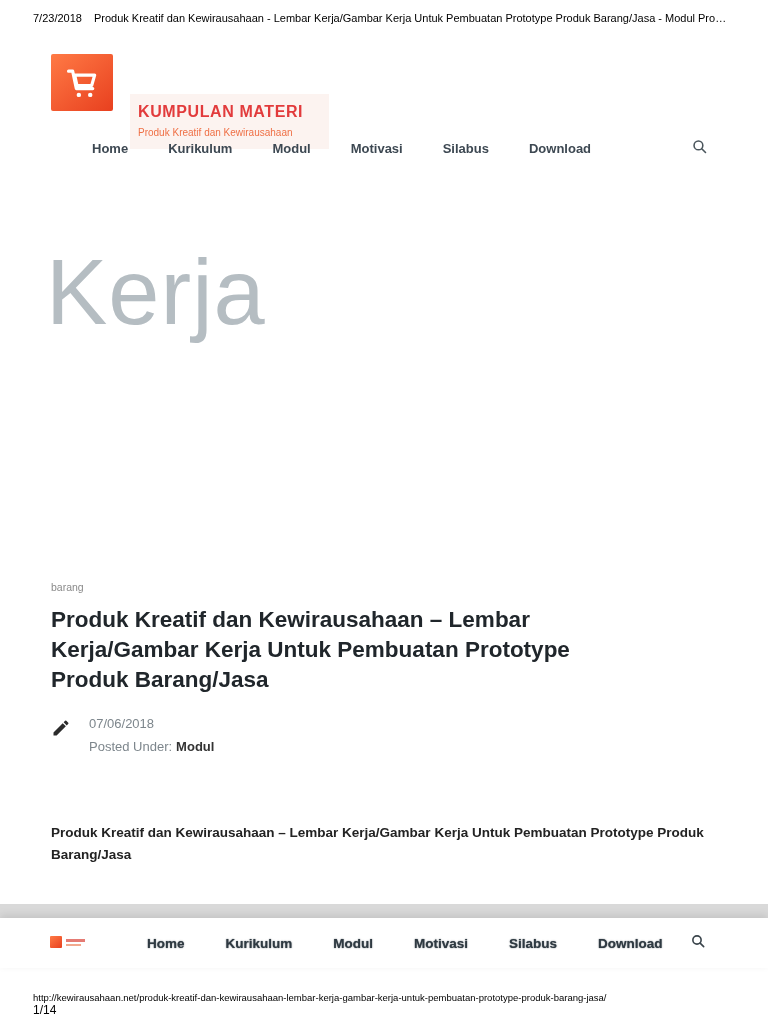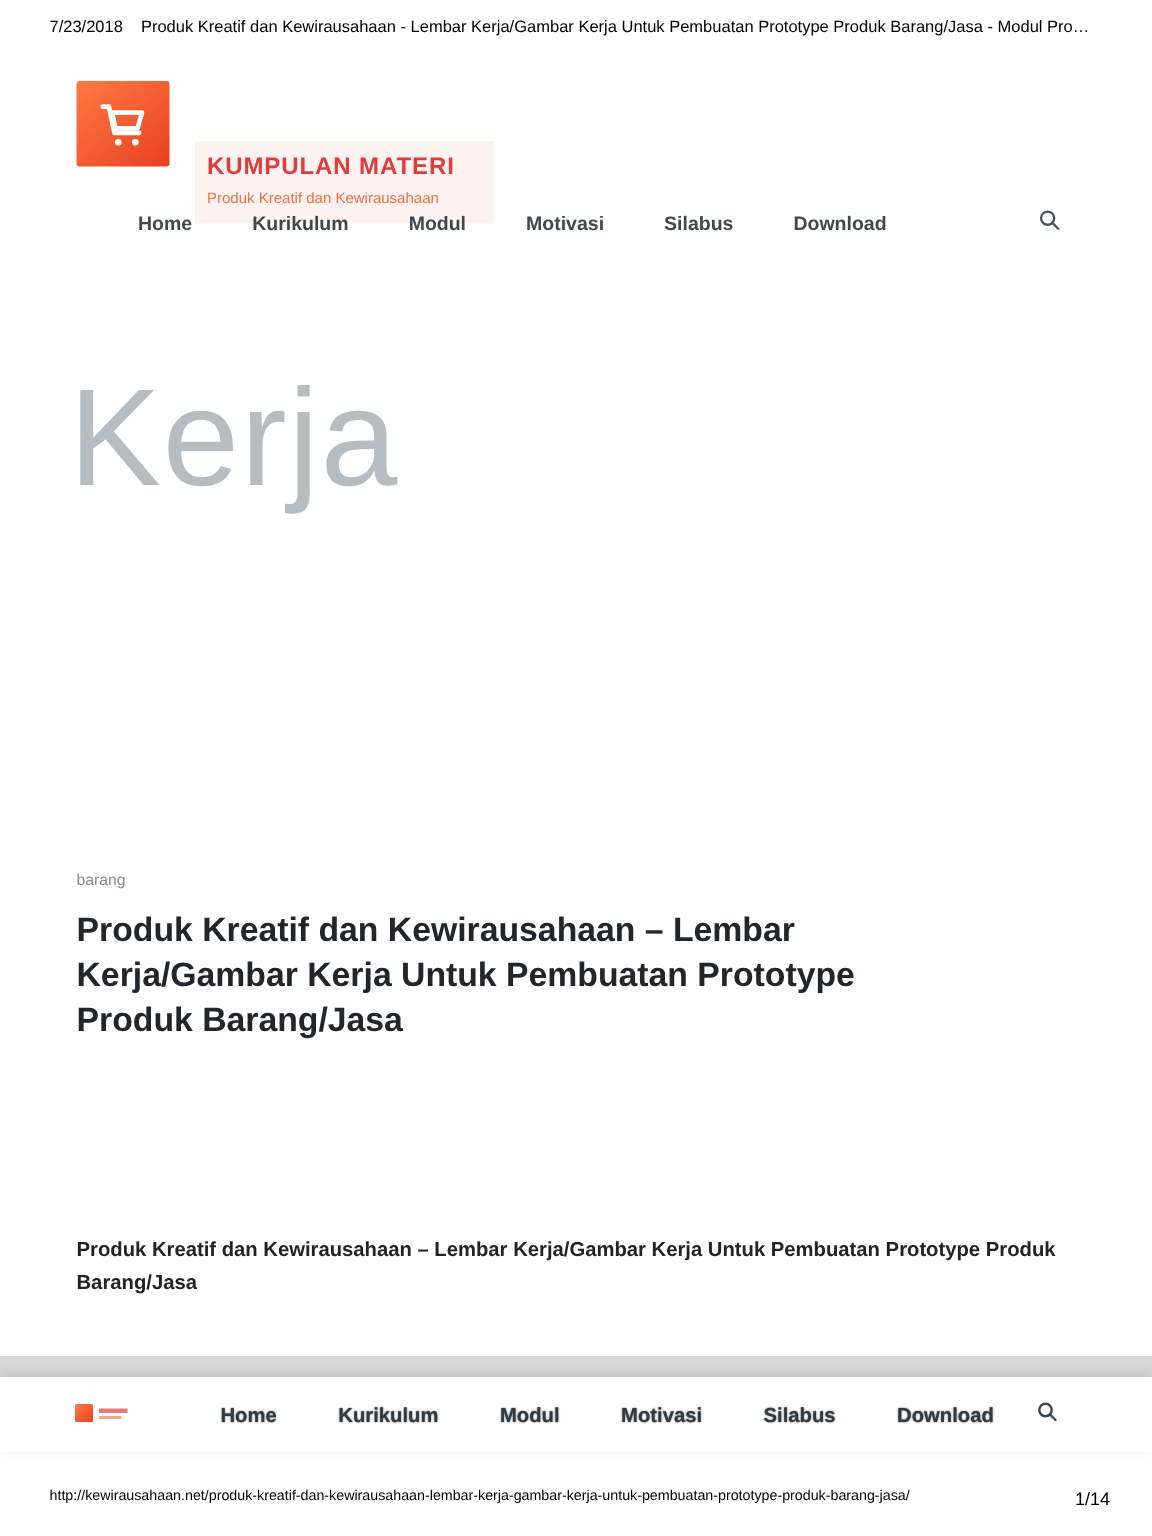--- a/index.html
+++ b/index.html
@@ -6,21 +6,21 @@
   html,body { background:#fff; }
   body { font-family:"Liberation Sans", sans-serif; color:#222; }
 
   .page { position:relative; width:768px; height:1024px; margin:0 auto; background:#fff; overflow:hidden;padding-left:40px; }
 
   
   .print-header { position:absolute; top:12px; left:33px; right:28px; display:flex; align-items:flex-start; font-size:11px; color:#000; }
   .ph-date { flex:0 0 auto; }
   .ph-title { flex:1 1 auto; text-align:center; white-space:nowrap; overflow:hidden; text-overflow:ellipsis; padding:0 12px; }
 
-  .print-footer { position:absolute; top:992px; left:33px; right:28px; display:flex; justify-content:space-between; align-items:flex-start; font-size:9.5px; color:#000; }
+  .print-footer { position:absolute; top:992px; left:33px; right:28px; display:flex; justify-content:space-between; align-items:flex-start; font-size:9.5px; color:#000;flex-direction:column; }
   .pf-page { font-size:12px; }
 
   
   .logo { position:absolute; left:51px; top:54px; width:62px; height:57px; border-radius:2px;
           background:linear-gradient(140deg, var(--logo-gradient-start,#ff7a45), var(--logo-gradient-end,#e8401f));
           display:flex; align-items:center; justify-content:center; cursor:pointer; }
   .brand { position:absolute; left:130px; top:58px; padding:9px 26px 11px 8px; background:#fcf3f0;margin-top:36px; }
   .brand-title { font-size:16px; font-weight:bold; letter-spacing:0.6px; color:var(--brand-red,#e23b3c); margin-bottom:6px; cursor:pointer; }
   .brand-subtitle { font-size:10px; color:var(--brand-orange,#ef7046); }
 
@@ -100,20 +100,33 @@
         <line x1="15.2" y1="15.2" x2="20.5" y2="20.5"></line>
       </svg>
     </span>
   </nav>
 
   <div class="hero-title">Kerja</div>
 
   <a class="author">barang</a>
   <h1 class="article-title">Produk Kreatif dan Kewirausahaan – Lembar Kerja/Gambar Kerja Untuk Pembuatan Prototype Produk Barang/Jasa</h1>
 
+  <div class="meta">
+    <span class="pencil">
+      <svg viewBox="0 0 24 24" width="20" height="20" fill="#2b2b2b">
+        <path d="M3 17.25V21h3.75L17.81 9.94l-3.75-3.75L3 17.25zM20.71 7.04a1 1 0 0 0 0-1.41l-2.34-2.34a1 1 0 0 0-1.41 0l-1.83 1.83 3.75 3.75 1.83-1.83z"></path>
+      </svg>
+    </span>
+    <div class="meta-text">
+      <div class="meta-date">07/06/2018</div>
+      <div class="meta-posted">
+        <span>Posted Under:</span><a class="posted-link">Modul</a>
+      </div>
+    </div>
+  </div>
 
   <p class="lead">Produk Kreatif dan Kewirausahaan – Lembar Kerja/Gambar Kerja Untuk Pembuatan Prototype Produk Barang/Jasa</p>
 
 
   <div class="gray-bar"></div>
 
   <nav class="sticky-nav">
     <span class="mini-logo">
       <span class="sq"></span>
       <span class="bars">

